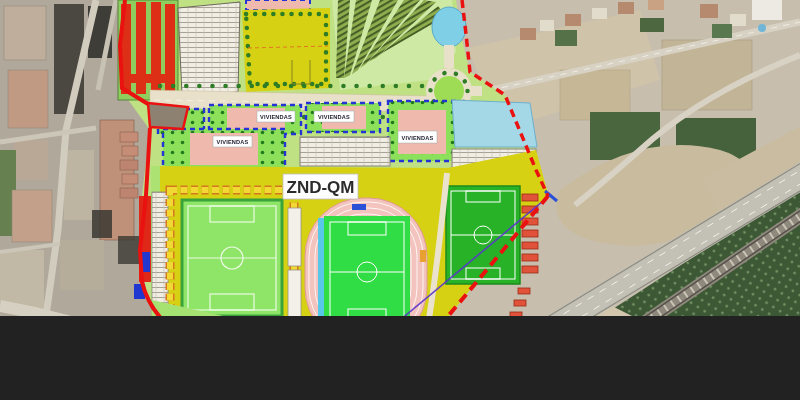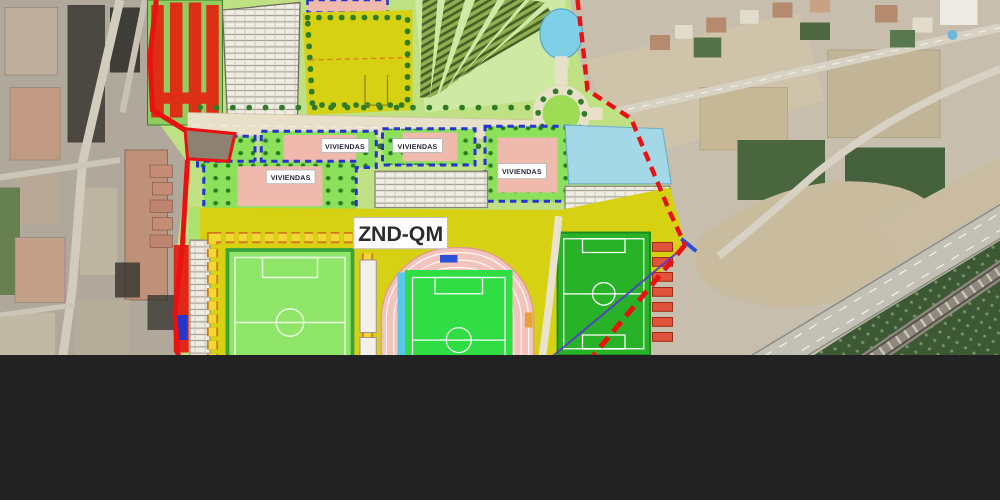--- a/index.html
+++ b/index.html
@@ -1,16 +1,16 @@
 <!DOCTYPE html>
 <html><head>
 <meta charset="utf-8">
 <style>
   html,body{margin:0;padding:0;background:#222;}
-  .screen{position:relative;width:800px;height:284px;overflow:hidden;
+  .screen{position:relative;width:800px;height:316px;overflow:hidden;
           font-family:"Liberation Sans",sans-serif;text-align:right;}
   svg{display:block;}
   text{font-family:"Liberation Sans",sans-serif;}
   .housing-label-text{font-size:5.6px;font-weight:bold;fill:#1b1b2e;letter-spacing:.2px;}
   .zone-label-text{font-size:17px;font-weight:600;fill:#2b2b2b;}
 </style>
 </head>
 <body>
 
 <div class="screen">

